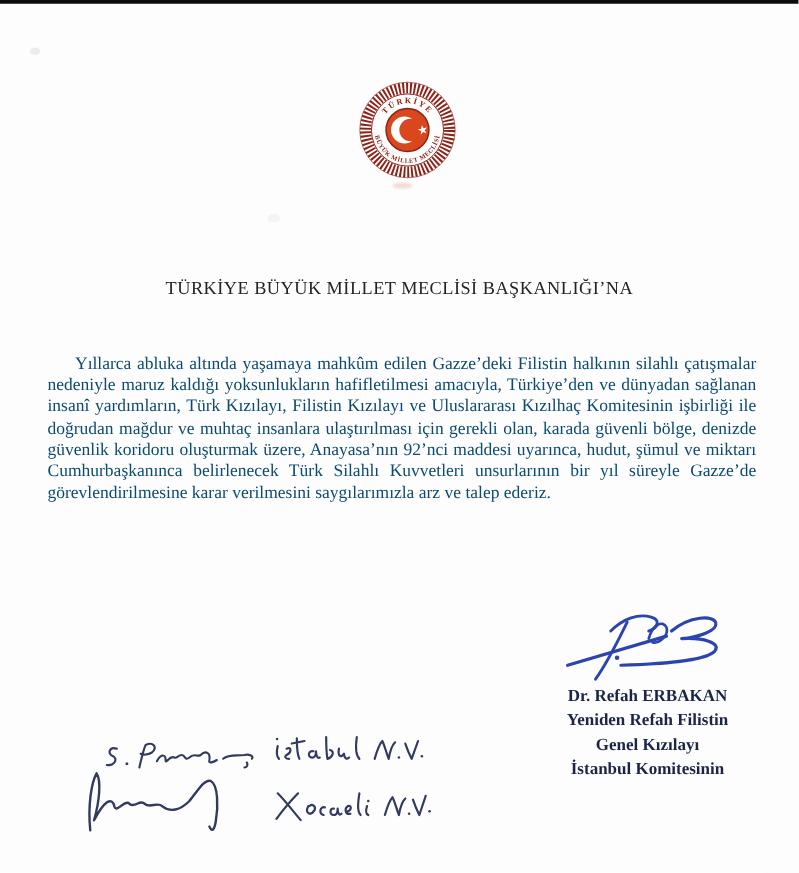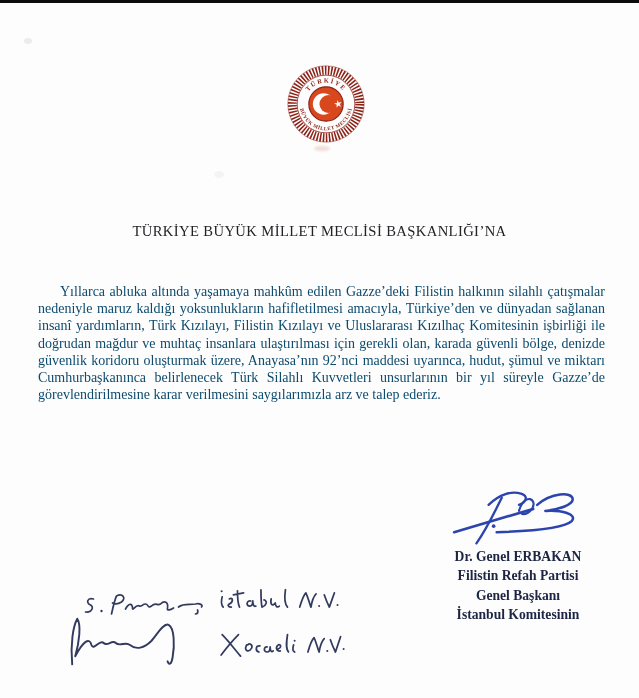--- a/index.html
+++ b/index.html
@@ -84,23 +84,23 @@
         <path d="M 57 13 C 50 27 42 44 32 58" stroke-width="2.3"></path>
         <path d="M 44 20 C 54 10 66 6 76 9 C 83 11 82 17 74 20" stroke-width="2.3"></path>
         <path d="M 74 26 C 77 15 85 11 88 17 C 90 23 83 30 77 29" stroke-width="2.1"></path>
         <path d="M 92 20 C 106 8 126 7 127 14 C 128 20 112 25 100 26 C 116 25 132 29 126 36 C 118 44 82 46 52 47" stroke-width="2.5"></path>
         <circle cx="49" cy="41" r="1.8" fill="#2b44ae" stroke="none"></circle>
       </g>
     </svg>
   </div>
 
   <div class="sig-block">
-    <div>Dr. Genel ERBAKAN</div>
-    <div>Filistin Refah Partisi</div>
-    <div>Genel Başkanı</div>
+    <div>Dr. Refah ERBAKAN</div>
+    <div>Yeniden Refah Filistin</div>
+    <div>Genel Kızılayı</div>
     <div>İstanbul Komitesinin</div>
   </div>
 
   <div class="hand-left1" aria-label="S. Pamukçu">
     <svg viewBox="0 0 145 32" width="148" height="32">
       <g fill="none" stroke="#323a5e" stroke-width="1.7" stroke-linecap="round" stroke-linejoin="round">
         <path d="M 16 10 C 10 8 8 14 13 16 C 17 18 14 24 8 23"></path>
         <circle cx="24" cy="22" r="1.2" fill="#323a5e" stroke="none"></circle>
         <path d="M 34 25 C 36 16 38 9 39 7 C 45 4 49 9 44 13 C 41 15 37 15 35 14"></path>
         <path d="M 48 20 C 51 14 55 14 55 19 C 55 23 58 15 62 17 C 64 18 65 15 68 15 C 71 15 70 20 74 17 C 78 13 80 17 83 15 C 87 11 91 13 90 19 C 89 22 93 21 96 19"></path>

